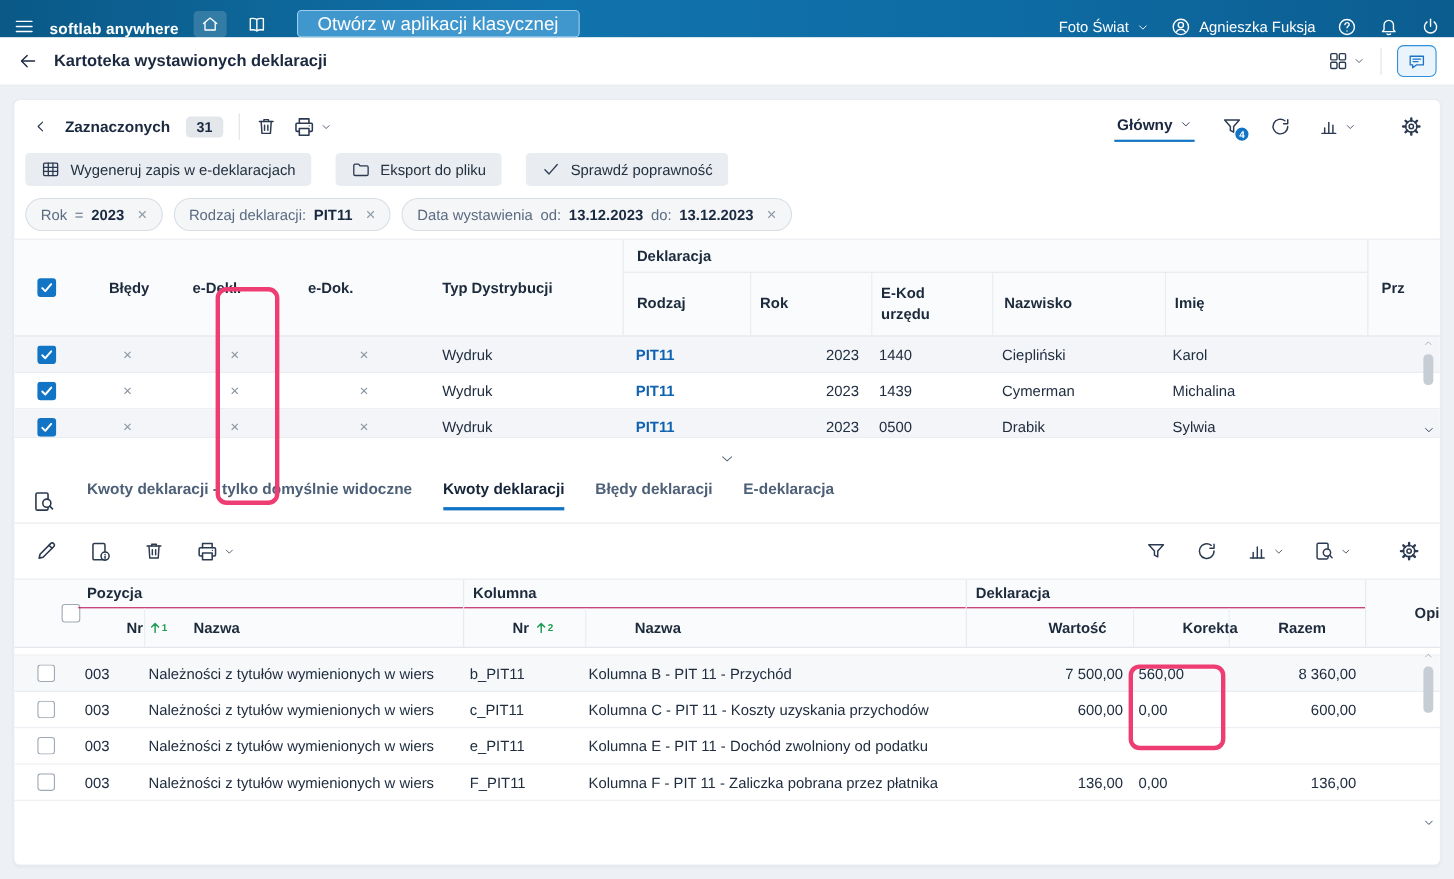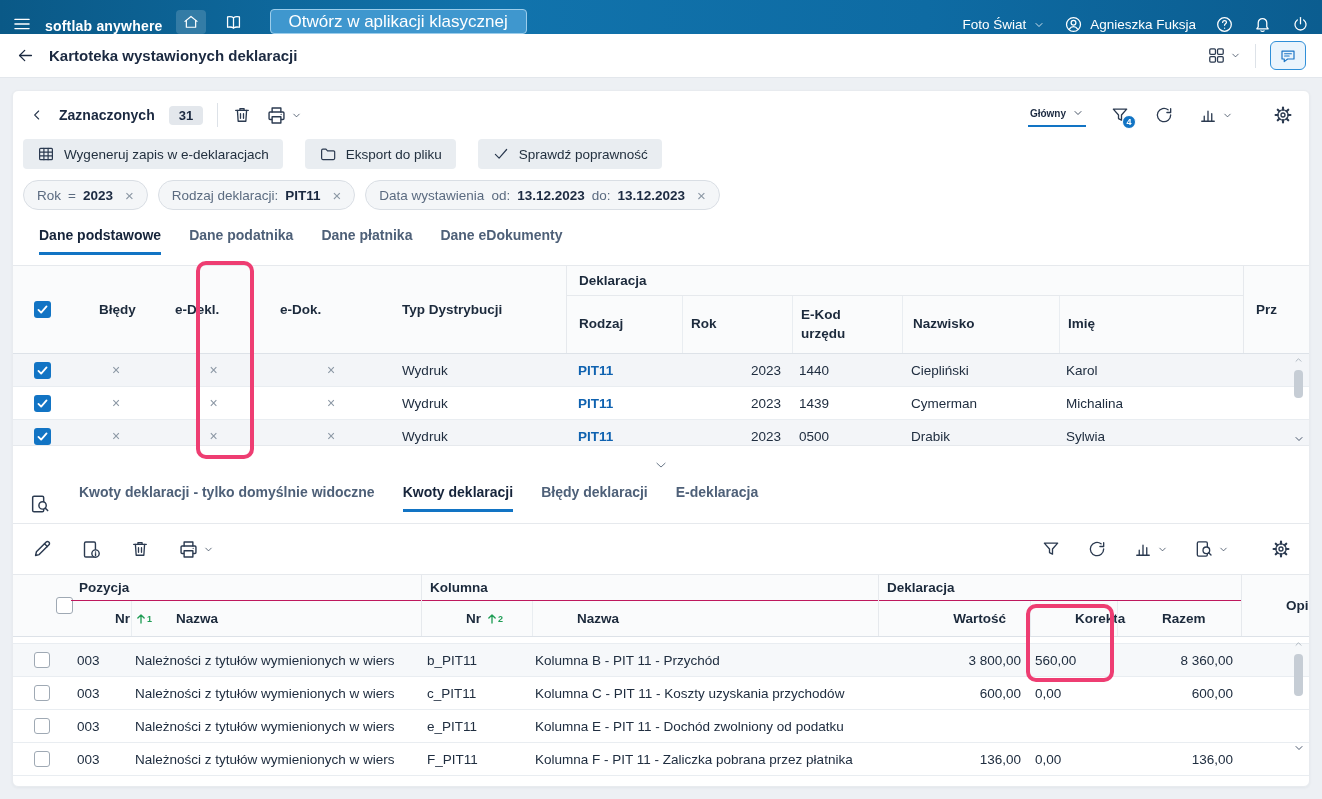--- a/index.html
+++ b/index.html
@@ -31,21 +31,21 @@
   .card{width:100%;height:697px;background:#fff;border:1px solid #e8ebef;border-radius:6px;
     box-shadow:0 1px 3px rgba(20,30,50,.05);display:flex;flex-direction:column;overflow:hidden;position:relative;}
 
   
   .toolbar1{height:48px;flex:none;display:flex;align-items:center;padding:0 16px;gap:14px;color:#2b3a50;}
   .sel-label{font-size:14px;font-weight:700;color:#1b2940;}
   .badge{background:#e3e7ec;border-radius:4px;padding:2px 10px;font-size:13px;font-weight:600;color:#1b2940;}
   .tool-ic{color:#2b3a50;display:flex;align-items:center;cursor:pointer;}
   .pair{display:flex;align-items:center;gap:4px;cursor:pointer;color:#2b3a50;}
   .toolbar1-right{margin-left:auto;display:flex;align-items:center;gap:24px;}
-  .view-sel{display:flex;align-items:center;gap:6px;font-size:10px;font-weight:700;color:#1b2940;
+  .view-sel{display:flex;align-items:center;gap:6px;font-size:14px;font-weight:700;color:#1b2940;
     border-bottom:2px solid #1274c4;padding:4px 2px 6px;cursor:pointer;}
   .funnel-wrap{position:relative;}
   .count-dot{position:absolute;right:-6px;bottom:-4px;width:14px;height:14px;border-radius:50%;background:#1274c4;
     color:#fff;font-size:9px;font-weight:700;display:flex;align-items:center;justify-content:center;border:1.5px solid #fff;}
   .gear-sep{margin-left:16px;}
 
   
   .actions{display:flex;gap:22px;padding:0 10px;flex:none;height:34px;}
   .act-btn{height:30px;display:flex;align-items:center;gap:9px;background:#e9edf1;border:none;border-radius:4px;
     padding:0 14px;font-size:13.5px;color:#22303f;font-weight:500;font-family:inherit;cursor:pointer;white-space:nowrap;}
@@ -340,26 +340,20 @@
       <span class="chip">
         <span>Data wystawienia</span>
         <span>od:</span>
         <b>13.12.2023</b>
         <span>do:</span>
         <b>13.12.2023</b>
         <span class="x">×</span>
       </span>
     </div>
 
-    <div class="tabs1">
-      <span class="tab active">Dane podstawowe</span>
-      <span class="tab">Dane podatnika</span>
-      <span class="tab">Dane płatnika</span>
-      <span class="tab">Dane eDokumenty</span>
-    </div>
 
     <div class="t1">
       <div class="t1-head">
         <div class="t1-hcell t1c1 cc">
           <span class="cb checked">
             <svg width="11" height="9" viewBox="0 0 12 10">
                 <path d="M1.5 5.5l3 3 6-7" stroke="#fff" stroke-width="2" fill="none" stroke-linecap="round" stroke-linejoin="round"></path>
               </svg>
           </span>
         </div>
@@ -609,21 +603,21 @@
         <div class="t2-row sliver"></div>
 
         <div class="t2-row shade">
           <div class="cell t2c1 cc" style="justify-content:center">
               <span class="cb unchecked" style="width:16px;height:16px"></span>
             </div>
           <div class="cell t2c2 pl6">003</div>
           <div class="cell t2c3 pl4">Należności z tytułów wymienionych w wiers</div>
           <div class="cell t2c4 pl6">b_PIT11</div>
           <div class="cell t2c5 pl4">Kolumna B - PIT 11 - Przychód</div>
-          <div class="cell t2c6 right pr8">3 800,00</div>
+          <div class="cell t2c6 right pr8">7 500,00</div>
           <div class="cell t2c7 pl6">560,00</div>
           <div class="cell t2c8 right pr8">8 360,00</div>
           <div class="cell t2c9"></div>
         </div>
 
         <div class="t2-row">
           <div class="cell t2c1 cc" style="justify-content:center">
               <span class="cb unchecked" style="width:16px;height:16px"></span>
             </div>
           <div class="cell t2c2 pl6">003</div>

